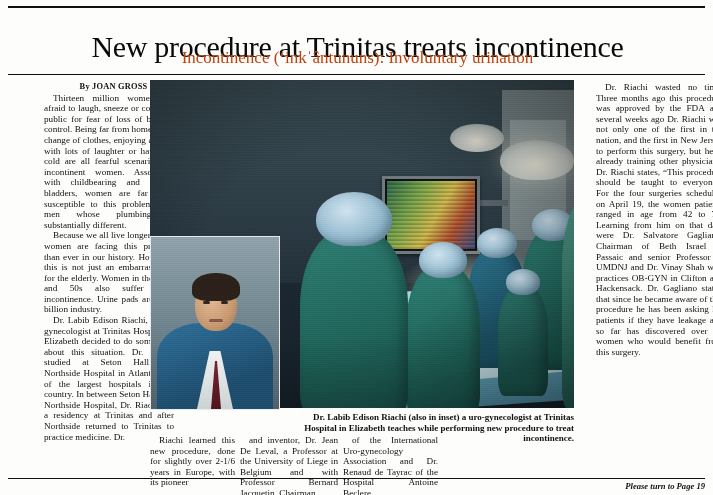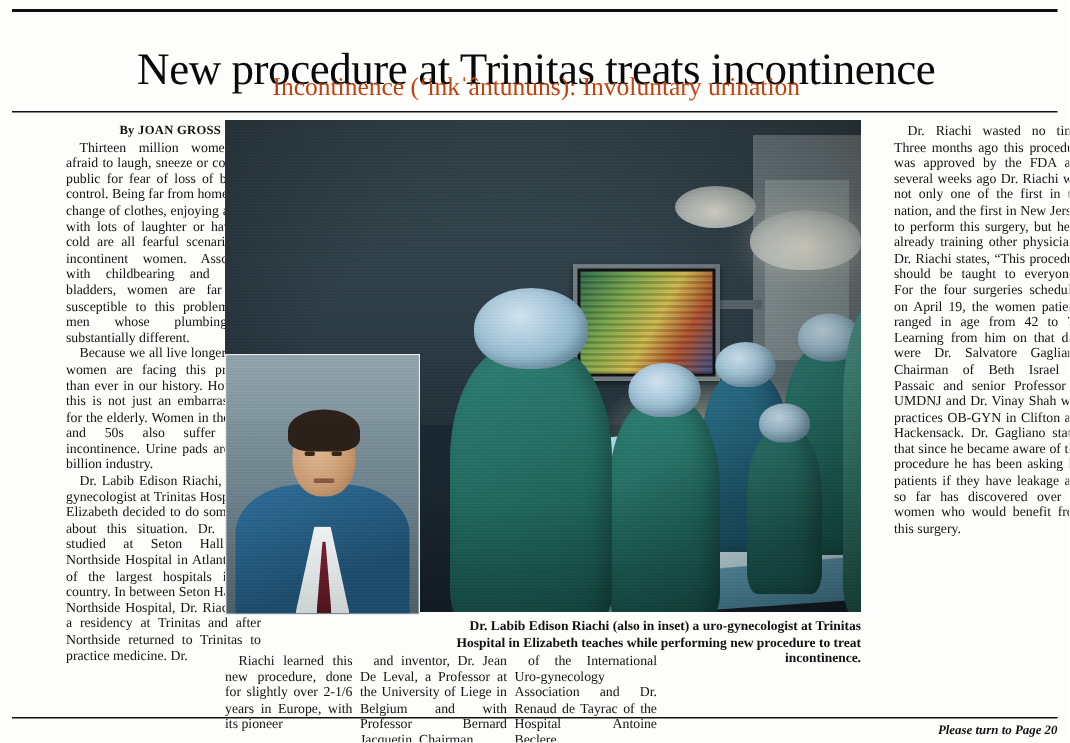--- a/index.html
+++ b/index.html
@@ -403,16 +403,16 @@
   <div class="col col-b1">
     <p>Riachi learned this new procedure, done for slightly over 2-1/6 years in Europe, with its pioneer</p>
   </div>
   <div class="col col-b2">
     <p>and inventor, Dr. Jean De Leval, a Professor at the University of Liege in Belgium and with Professor Bernard Jacquetin, Chairman</p>
   </div>
   <div class="col col-b3">
     <p>of the International Uro-gynecology Association and Dr. Renaud de Tayrac of the Hospital Antoine Beclere.</p>
   </div>
 
-  <div class="turn-to">Please turn to Page 20</div>
+  <div class="turn-to">Please turn to Page 19</div>
   <div class="rule-bottom"></div>
 
 </div>
 
 </body></html>

